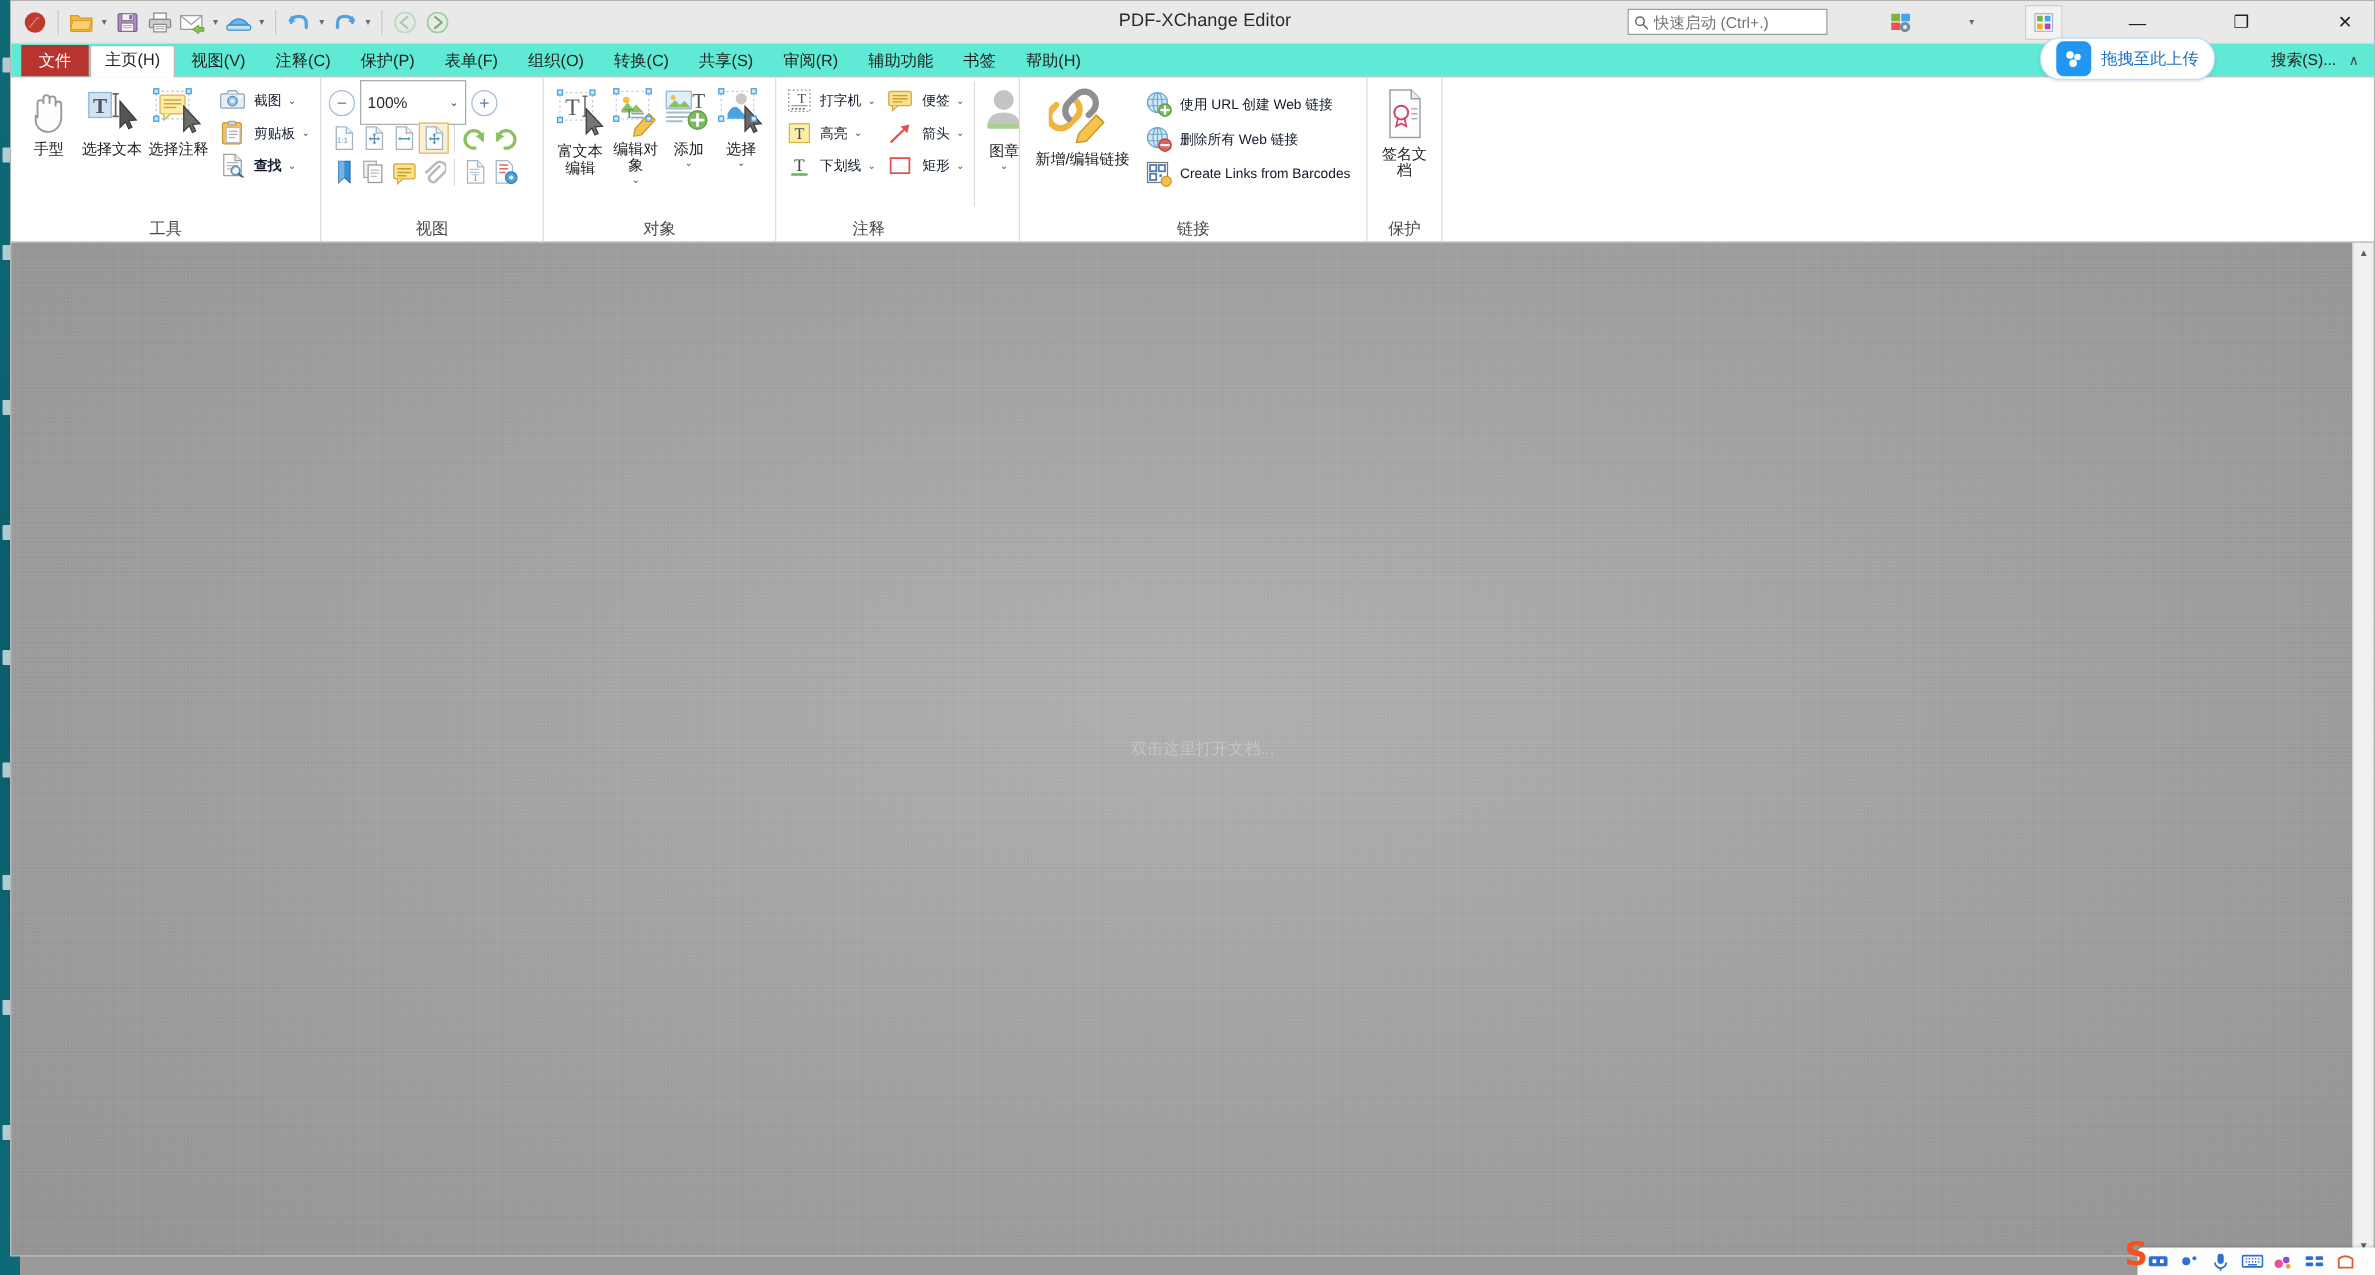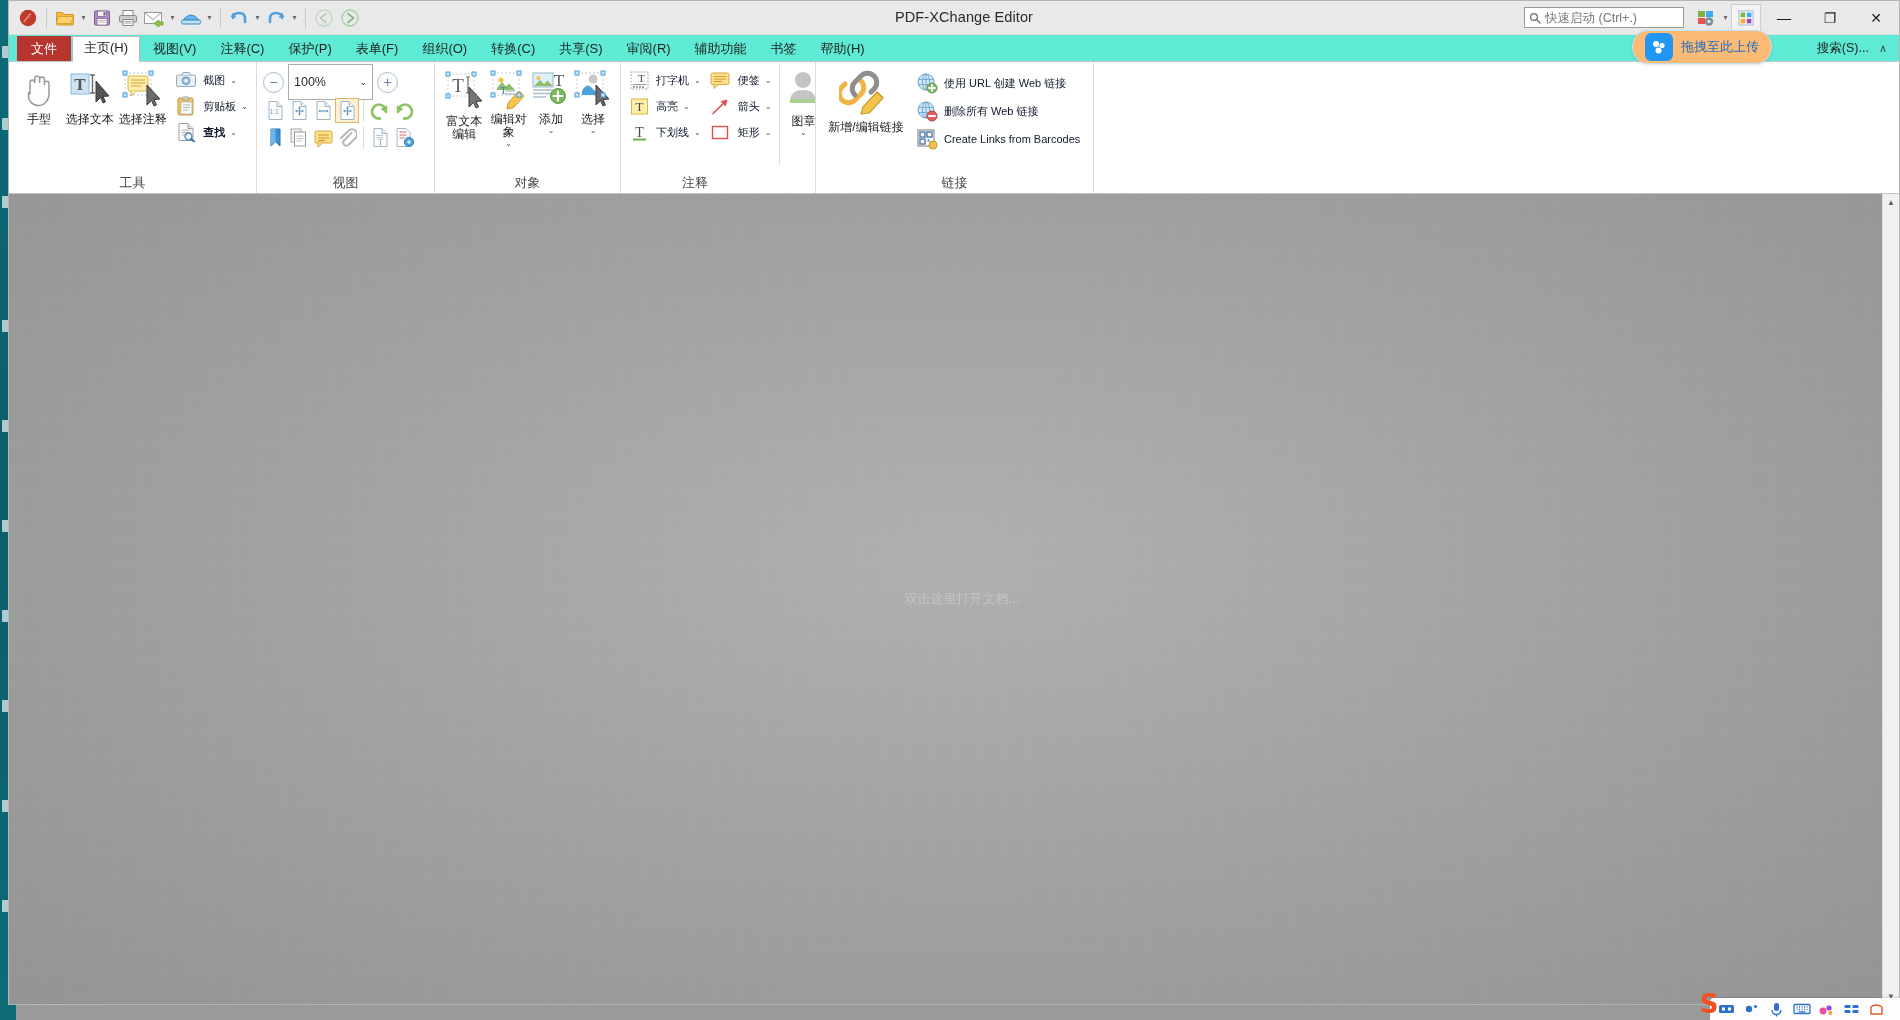--- a/index.html
+++ b/index.html
@@ -45,21 +45,21 @@
     font-size:8px;color:#6a6a6a;cursor:default;
   }
   .qat-sep{width:1px;height:20px;background:#c9c9c9;margin:0 5px;}
 
   .apptitle{
     position:absolute;left:0;right:0;top:8px;text-align:center;
     font-size:14.5px;color:#2a2a2a;letter-spacing:.1px;padding-left:20px;
   }
 
   .title-right{
-    position:absolute;right:0;top:0;height:33px;display:flex;align-items:center;
+    position:absolute;right:0;top:0;height:33px;display:flex;align-items:center;gap:37px;
   }
   .quicksearch{
     width:160px;height:21px;background:#fff;border:1px solid #9b9b9b;
     display:flex;align-items:center;padding:0 4px;box-sizing:border-box;margin-right:8px;
   }
   .quicksearch input{
     border:0;outline:0;background:transparent;font-size:12.5px;color:#7d7d7d;
     font-family:"Liberation Sans",sans-serif;width:100%;padding-left:4px;
   }
   .title-iconbtn{
@@ -160,21 +160,21 @@
   }
   .sb-arrow{
     width:16px;height:16px;display:flex;align-items:center;justify-content:center;
     font-size:8px;color:#606060;cursor:default;
   }
   .sb-arrow.bot{position:absolute;bottom:0;left:0;}
 
   
   .uploadpill{
     position:absolute;right:128px;top:30px;height:34px;
-    background:#fdba74;border:1px solid #bfe0f7;border-radius:16px;
+    background:#ffffff;border:1px solid #bfe0f7;border-radius:16px;
     display:flex;align-items:center;padding:0 12px 0 12px;box-sizing:border-box;
     box-shadow:0 1px 3px rgba(0,0,0,.12);cursor:default;z-index:40;
   }
   .uploadpill .badge{
     width:28px;height:28px;border-radius:6px;background:#2196f3;
     display:flex;align-items:center;justify-content:center;margin-right:8px;
   }
   .uploadpill .txt{font-size:13px;color:#1a6fc4;white-space:nowrap;}
 
   
@@ -758,20 +758,37 @@
                   <circle cx="17" cy="17" r="4" fill="#f2c14e" stroke="#c79a2b" stroke-width="1"></circle>
                 </svg>
               </span>
               <span class="lbl">Create Links from Barcodes</span>
             </div>
           </div>
         </div>
         <div class="rgroup-title">链接</div>
       </div>
 
+      <div class="rgroup" style="width:60px;">
+        <div class="rgroup-body">
+          <div class="bigbtn" style="width:52px;">
+            <span class="icon">
+              <svg width="40" height="46" viewBox="0 0 40 46">
+                <path d="M8 3h17l7 7v31H8z" fill="#fdfdfd" stroke="#a0a0a0" stroke-width="1.2"></path>
+                <path d="M25 3v7h7" fill="#ececec" stroke="#a0a0a0" stroke-width="1.2"></path>
+                <circle cx="17" cy="21" r="5.5" fill="none" stroke="#d4456a" stroke-width="1.6"></circle>
+                <path d="M14.5 25 l-1.5 7 l4-2.2 l4 2.2 l-1.5-7" fill="none" stroke="#d4456a" stroke-width="1.4"></path>
+                <path d="M25 18h5 M25 22h5 M25 26h5" stroke="#b0b0b0" stroke-width="1.3"></path>
+              </svg>
+            </span>
+            <span class="lbl">签名文档</span>
+          </div>
+        </div>
+        <div class="rgroup-title">保护</div>
+      </div>
 
       <div style="flex:1;border-left:1px solid #dcdcdc;"></div>
     </div>
 
     <div class="workspace">
       <div class="ws-hint">双击这里打开文档...</div>
       <div class="scrollbar-v">
         <div class="sb-arrow">▲</div>
         <div class="sb-arrow bot">▼</div>
       </div>

